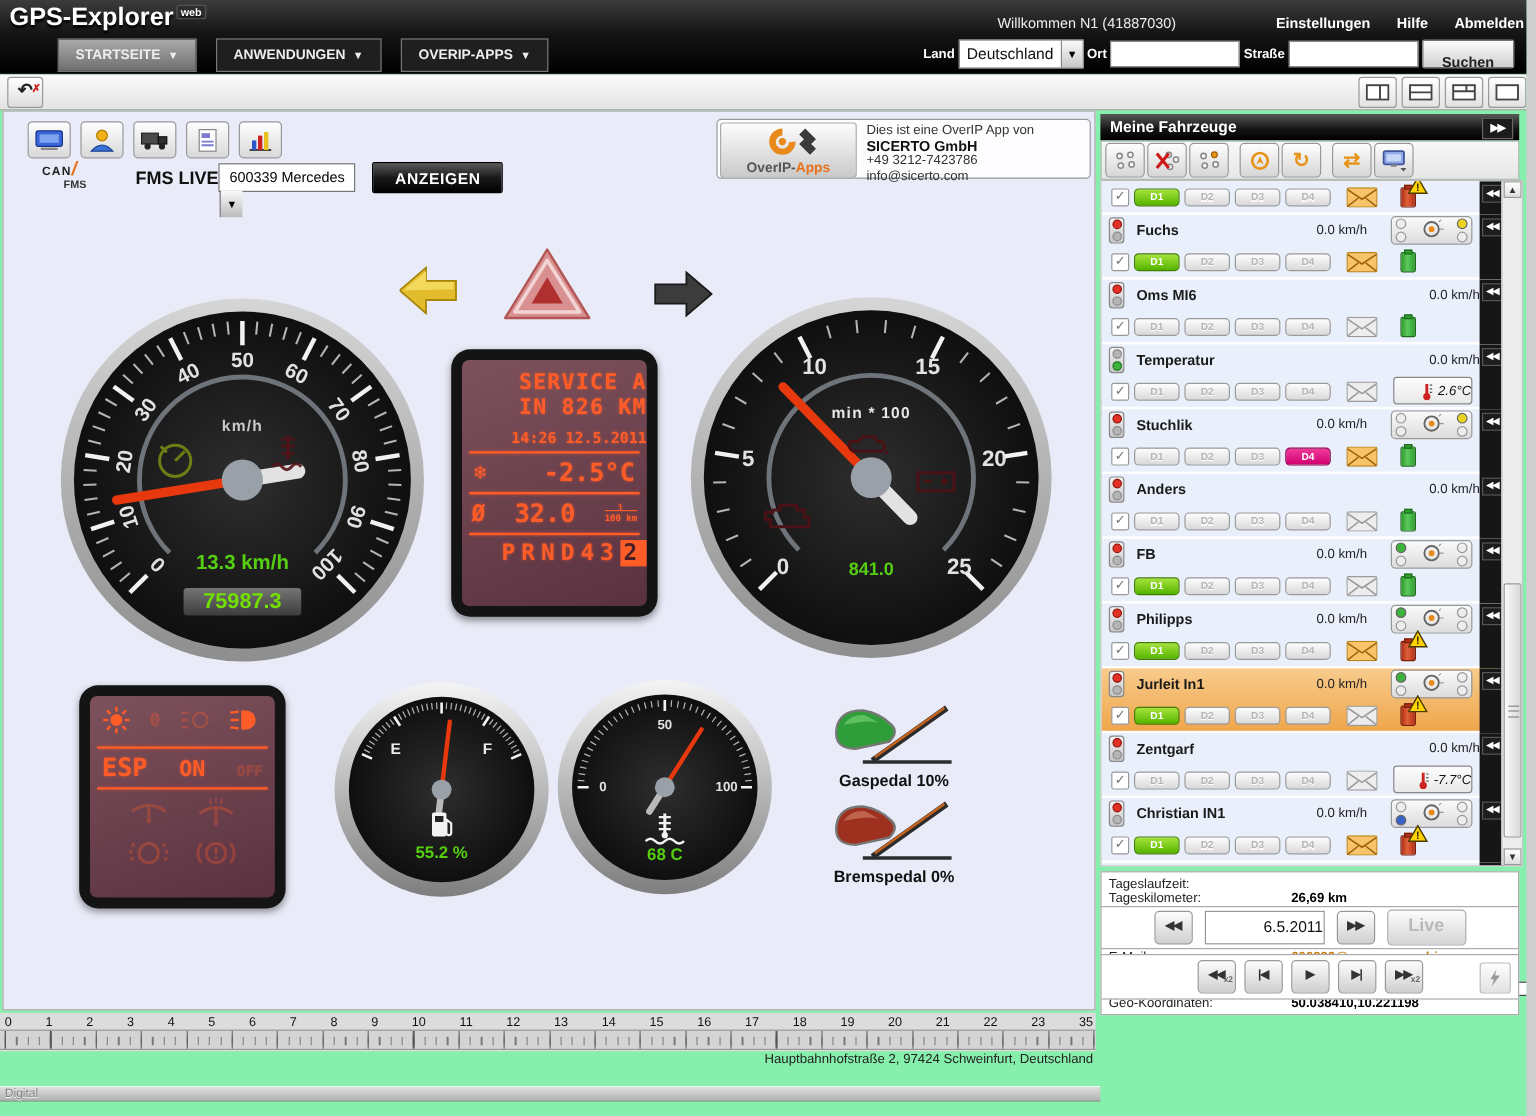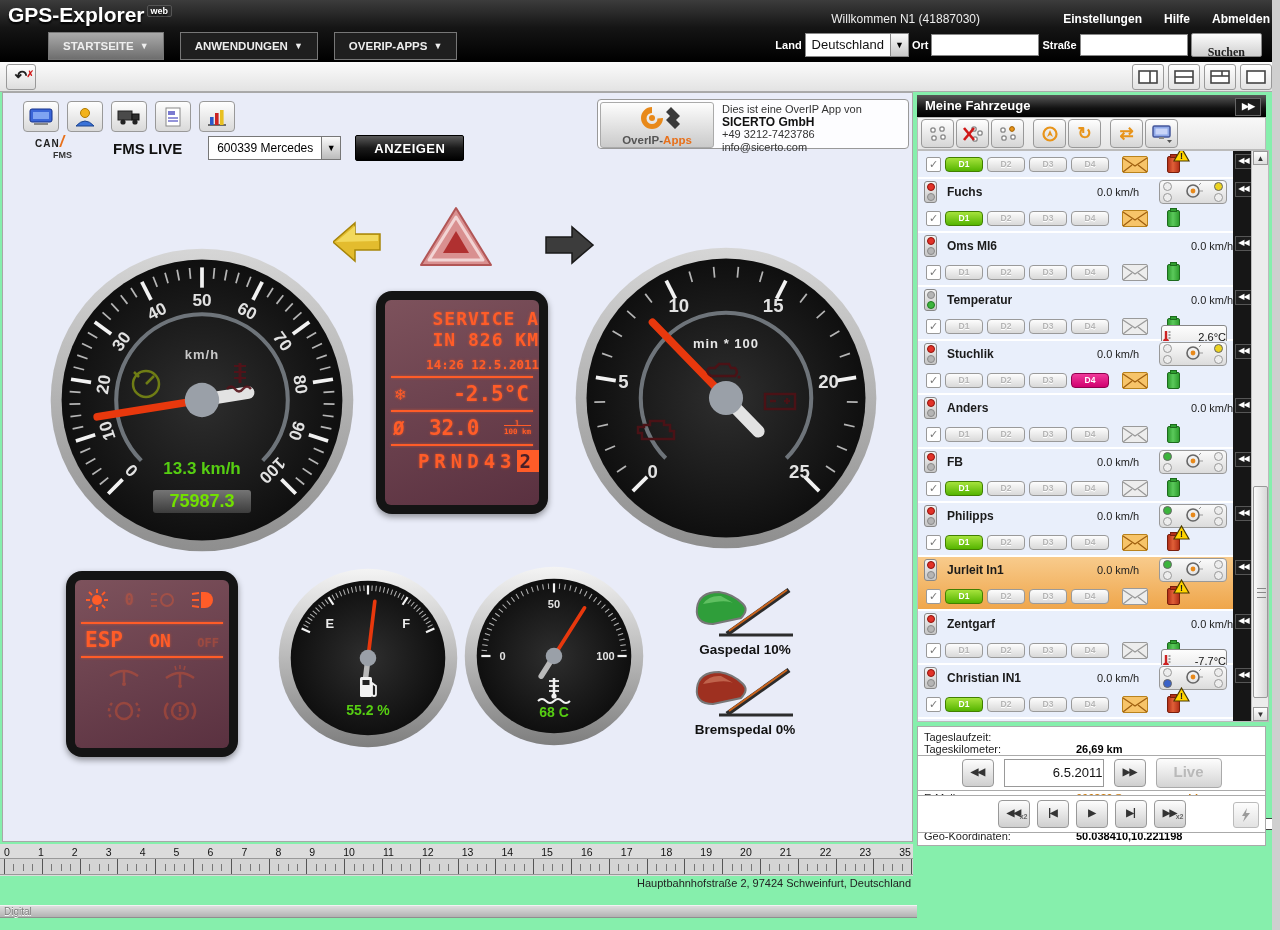--- a/index.html
+++ b/index.html
@@ -15,38 +15,38 @@
   #tabs{position:absolute;left:48px;top:32px;display:flex;gap:16px;}
   .tab{height:26px;line-height:26px;padding:0 14px;background:#1f1f1f;border:1px solid #777;color:#eee;font-size:11.5px;font-weight:bold;cursor:pointer;display:flex;align-items:center;gap:6px;}
   .tab.active{background:linear-gradient(#aaa,#6e6e6e);}
   .tab .caret{font-size:9px;}
   #hsearch{position:absolute;right:18px;top:33px;display:flex;gap:3px;align-items:center;}
   .hs-label{color:#fff;font-size:11px;font-weight:bold;}
   .hs-select{display:flex;height:22px;border:1px solid #888;background:#fff;align-items:stretch;}
   .hs-select .val{padding:0 6px;font-size:13px;line-height:22px;background:#fff;color:#111;}
   .hs-select .btn{width:17px;background:linear-gradient(#fafafa,#c8c8c8);border-left:1px solid #888;font-size:9px;text-align:center;line-height:22px;cursor:pointer;}
   .hs-input{width:108px;height:22px;border:1px solid #888;background:#fff;box-sizing:border-box;font-size:12px;padding:0 4px;}
-  .hs-btn{height:24px;padding:11px 16px;background:linear-gradient(#fcfcfc,#cfcfcf);border:1px solid #888;border-radius:2px;font-size:12px;font-weight:bold;color:#222;cursor:pointer;font-family:Liberation Serif, serif;}
+  .hs-btn{height:24px;padding:11px 16px;background:linear-gradient(#fcfcfc,#cfcfcf);border:1px solid #888;border-radius:2px;font-size:12px;font-weight:bold;color:#222;cursor:pointer;}
   
   #strip{position:absolute;left:0;top:62px;width:1280px;height:29px;background:linear-gradient(#fbfbfb,#e3e3e3);border-bottom:1px solid #aaa;}
   #backbtn{position:absolute;left:6px;top:2px;width:28px;height:24px;background:linear-gradient(#fff,#ddd);border:1px solid #999;border-radius:3px;text-align:center;font-size:15px;font-weight:bold;color:#222;line-height:22px;cursor:pointer;}
   #backbtn .bx{position:absolute;right:1px;top:-2px;color:#d01818;font-size:9px;font-weight:bold;}
   #laybtns{position:absolute;right:8px;top:2px;display:flex;gap:4px;}
   .laybtn{width:30px;height:24px;background:linear-gradient(#fff,#e2e2e2);border:1px solid #999;border-radius:3px;display:flex;align-items:center;justify-content:center;cursor:pointer;}
   
   #dash{position:absolute;left:2px;top:92px;width:911px;height:750px;background:#e9ecf8;border:1px solid #a8a8a8;box-sizing:border-box;}
   #dashicons{position:absolute;left:20px;top:8px;display:flex;gap:8px;}
   .dbtn{width:34px;height:29px;background:linear-gradient(#fefefe,#d9d9d9);border:1px solid #999;border-radius:4px;display:flex;align-items:center;justify-content:center;cursor:pointer;}
   #fmsrow{position:absolute;left:32px;top:42px;display:flex;align-items:center;}
   #canfms{width:56px;font-weight:bold;color:#222;line-height:9px;position:relative;}
   #canfms .t{font-size:10px;letter-spacing:1px;}
   #canfms .s{color:#e8701a;font-size:16px;font-style:italic;}
   #canfms .b{font-size:9px;color:#333;}
   #fmstitle{margin-left:22px;font-size:15px;font-weight:bold;color:#111;}
-  #vehsel{margin-left:26px;display:flex;height:22px;border:1px solid #777;background:#fff;}
+  #vehsel{display:flex;height:22px;border:1px solid #777;background:#fff;flex-direction:column;}
   #vehsel .val{padding:0 8px;font-size:12px;line-height:22px;white-space:nowrap;}
   #vehsel .btn{width:18px;background:linear-gradient(#fafafa,#bbb);border-left:1px solid #777;font-size:9px;text-align:center;line-height:22px;cursor:pointer;}
   #anzbtn{margin-left:14px;height:26px;padding:0 18px;background:linear-gradient(#5a5a5a,#1a1a1a 50%,#000);border:1px solid #000;border-radius:2px;color:#fff;font-size:13px;font-weight:bold;letter-spacing:.5px;cursor:pointer;}
   #overip{position:absolute;left:594px;top:6px;width:312px;height:50px;background:#fdfdff;border:1px solid #999;border-radius:4px;display:flex;padding:2px;box-sizing:border-box;}
   #ovtile{width:112px;height:44px;background:linear-gradient(#fdfdfd,#cacaca);border:1px solid #aaa;border-radius:3px;position:relative;}
   #ovtile .txt{position:absolute;bottom:1px;width:100%;text-align:center;font-size:11.5px;font-weight:bold;color:#555;}
   #ovtile .txt b{color:#e8701a;}
   #ovinfo{flex:1;padding:1px 0 0 8px;font-size:11px;color:#333;line-height:12.5px;}
   #ovinfo .b{font-weight:bold;color:#111;font-size:12px;}
   
@@ -105,21 +105,21 @@
   .vcheck{width:13px;height:13px;background:#fff;border:1px solid #999;border-radius:2px;font-size:11px;line-height:12px;text-align:center;color:#777;cursor:pointer;}
   .chip{width:36px;height:13px;margin-left:4px;border-radius:4px;border:1px solid #9a9a9a;background:linear-gradient(#fdfdfd,#d9d9d9);color:#b5b5b5;font-size:8.5px;font-weight:bold;text-align:center;line-height:12px;text-shadow:0 1px 0 #fff;cursor:pointer;}
   .chip.on{background:linear-gradient(#a6e33c,#55b400);border-color:#417f00;color:#fff;text-shadow:none;}
   .chip.pink{background:linear-gradient(#f03a9a,#d00070);border-color:#8f004d;color:#fff;text-shadow:none;}
   .env{width:26px;height:17px;margin-left:13px;}
   .batt{position:relative;width:11px;height:15px;margin-left:19px;border-radius:2px;background:linear-gradient(90deg,#2f9e2f,#5bc95b 45%,#2f9e2f);border:1px solid #1d6b1d;}
   .batt::before{content:"";position:absolute;left:2px;top:-3px;width:5px;height:2px;background:#2f9e2f;border:1px solid #1d6b1d;}
   .batt.red{background:linear-gradient(90deg,#b33018,#e06038 45%,#b33018);border-color:#7a1e0c;}
   .batt.red::before{background:#b33018;border-color:#7a1e0c;}
   .warn{display:none;position:absolute;right:-11px;top:-10px;}
-  .tbadge{display:none;position:absolute;right:26px;top:12px;width:64px;height:21px;background:linear-gradient(#fdfdfd,#e8e8e8);border:1px solid #888;border-radius:3px;align-items:center;justify-content:space-between;gap:4px;}
+  .tbadge{display:none;position:absolute;right:26px;top:1px;width:64px;height:21px;background:linear-gradient(#fdfdfd,#e8e8e8);border:1px solid #888;border-radius:3px;align-items:center;justify-content:flex-end;gap:4px;font-style:italic;}
   .tbadge-txt{font-size:11px;color:#111;}
   #vscroll{position:absolute;right:0;top:0;width:17px;height:100%;background:#ececec;border-left:1px solid #bbb;box-sizing:border-box;}
   .varrow{position:absolute;left:1px;width:15px;height:14px;background:linear-gradient(#fff,#ddd);border:1px solid #999;font-size:8px;text-align:center;line-height:13px;color:#333;box-sizing:border-box;cursor:pointer;}
   #vthumb{position:absolute;left:1px;top:335px;width:15px;height:212px;background:linear-gradient(90deg,#fafafa,#d8d8d8);border:1px solid #999;border-radius:2px;box-sizing:border-box;cursor:grab;}
   #vthumb .grip{position:absolute;left:3px;top:50%;width:9px;height:8px;margin-top:-4px;border-top:1px solid #888;border-bottom:1px solid #888;}
   #vthumb .grip::after{content:"";display:block;margin-top:3px;border-top:1px solid #888;}
   #infopanel{position:absolute;left:0;top:631px;width:349px;height:120px;background:#fff;border:1px solid #aaa;box-sizing:border-box;padding:4px 6px;}
   .irow{display:grid;grid-template-columns:152px auto;font-size:11px;line-height:12.3px;color:#222;}
   .irow .ival{font-weight:bold;color:#000;}
   .irow .ival.mail{color:#c87a10;}
@@ -475,20 +475,21 @@
       </svg>
       <svg class="gicon" style="left:62%;top:47%;" width="34" height="22">
         <rect x="2" y="5" width="30" height="15" fill="none" stroke="#4a1216" stroke-width="2.5"></rect>
         <line x1="7" y1="12" x2="13" y2="12" stroke="#4a1216" stroke-width="2.5"></line>
         <line x1="21" y1="12" x2="27" y2="12" stroke="#4a1216" stroke-width="2.5"></line>
         <line x1="24" y1="9" x2="24" y2="15" stroke="#4a1216" stroke-width="2.5"></line>
       </svg>
       <svg class="gicon" style="left:21%;top:56%;" width="40" height="26">
         <path d="M8 8 L14 8 L14 4 L28 4 L28 8 L34 8 L34 14 L38 14 L38 22 L6 22 L6 16 L2 16 L2 10 L8 10 Z" fill="none" stroke="#4a1216" stroke-width="2.5"></path>
       </svg>
+      <div class="gov g-val" style="top:72%;font-size:15px;">841.0</div>
     </div>
 
     <div class="screenframe" style="left:63px;top:478px;width:172px;height:186px;">
       <div class="screen">
         <div style="display:flex;align-items:center;justify-content:space-between;padding:8px 10px 0 10px;height:24px;">
           <svg width="24" height="24">
               <circle cx="12" cy="12" r="5" fill="#ff5c28"></circle>
               <g stroke="#ff5c28" stroke-width="2">
                 <line x1="12" y1="1" x2="12" y2="5"></line>
                 <line x1="12" y1="19" x2="12" y2="23"></line>

